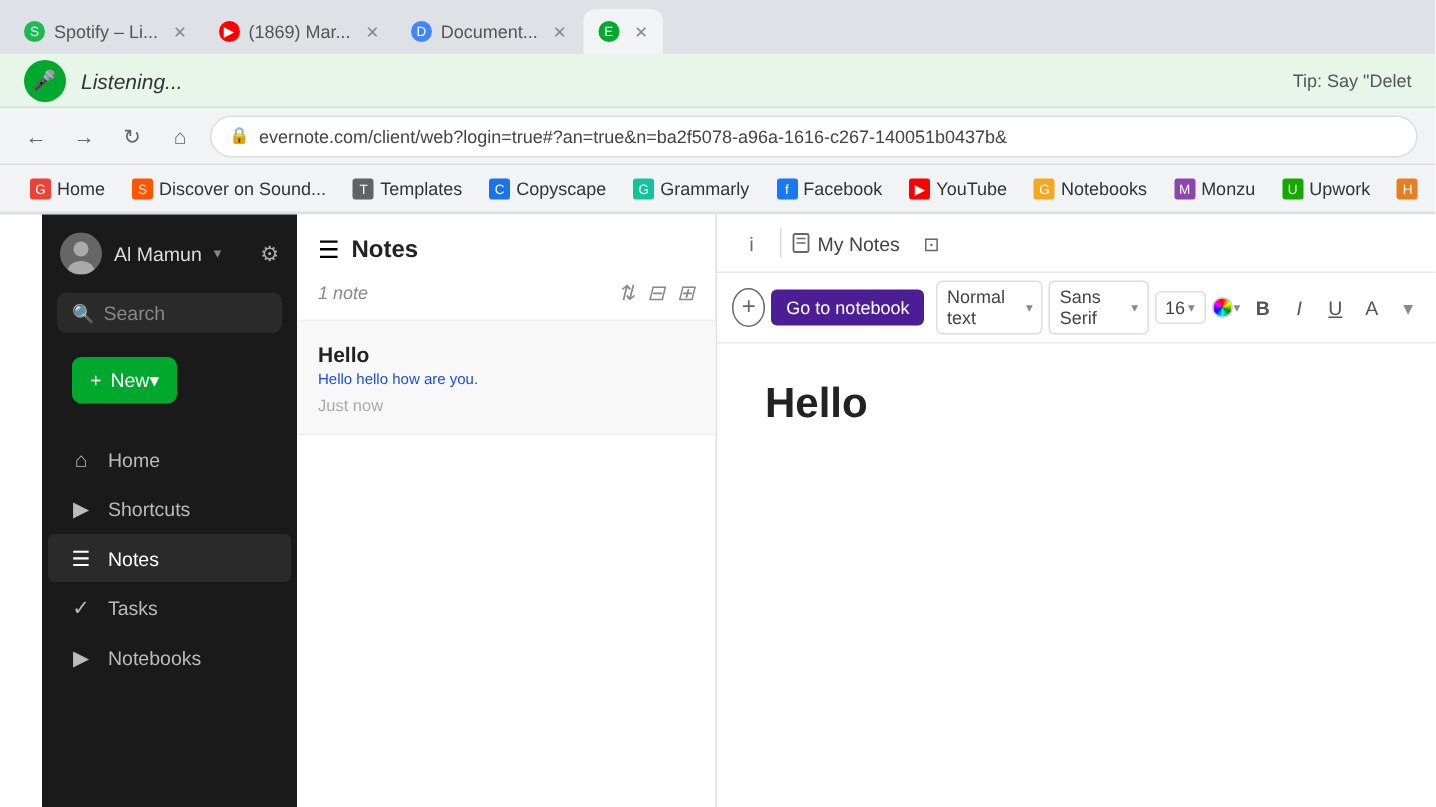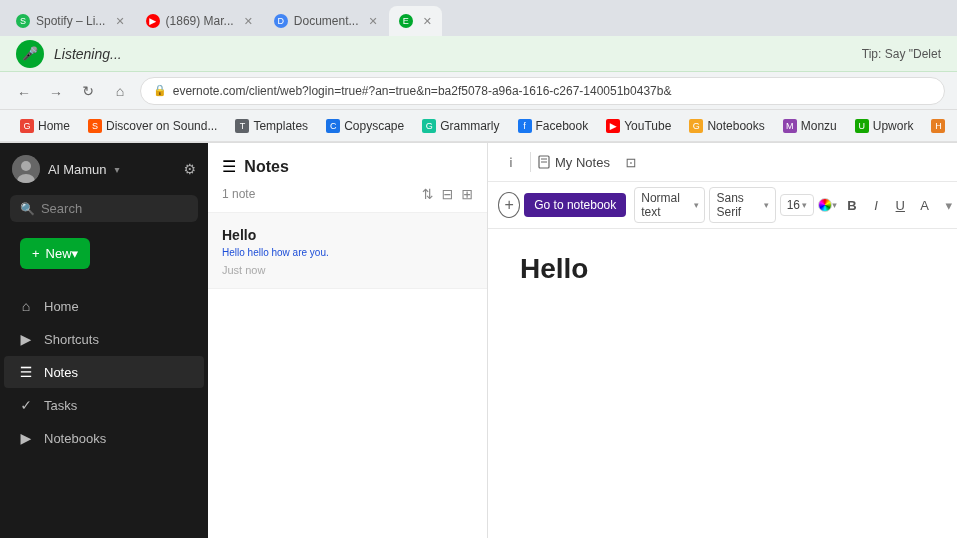--- a/index.html
+++ b/index.html
@@ -46,21 +46,21 @@
     .bm-icon.youtube-bm { background: #ff0000; color: white; }
     .bm-icon.gamesround { background: #f5a623; color: white; }
     .bm-icon.monzu { background: #8e44ad; color: white; }
     .bm-icon.upwork { background: #14a800; color: white; }
     .bm-icon.harun { background: #e67e22; color: white; }
 
     
     .app-area { display: flex; height: calc(538px - 36px - 36px - 38px - 32px); }
 
     
-    .sidebar { width: 208px; background: #1a1a1a; color: #ccc; display: flex; flex-direction: column; flex-shrink: 0; }
+    .sidebar { width: 170px; background: #1a1a1a; color: #ccc; display: flex; flex-direction: column; flex-shrink: 0; margin-left: 28px; }
     .sidebar-header { display: flex; align-items: center; justify-content: space-between; padding: 12px 12px 8px; }
     .user-info { display: flex; align-items: center; gap: 8px; cursor: pointer; }
     .avatar { width: 28px; height: 28px; border-radius: 50%; background: #555; display: flex; align-items: center; justify-content: center; font-size: 11px; color: white; overflow: hidden; }
     .username { font-size: 13px; color: #ddd; }
     .settings-icon { color: #aaa; font-size: 14px; cursor: pointer; }
 
     .sidebar-search { margin: 4px 10px 8px; }
     .search-bar { display: flex; align-items: center; gap: 6px; background: #2a2a2a; border-radius: 6px; padding: 6px 10px; cursor: pointer; }
     .search-icon { color: #888; font-size: 12px; }
     .search-text { font-size: 13px; color: #888; }
@@ -71,21 +71,21 @@
     .sidebar-nav { flex: 1; }
     .nav-item { display: flex; align-items: center; gap: 10px; padding: 8px 14px; color: #bbb; font-size: 13px; cursor: pointer; border-radius: 4px; margin: 1px 4px; }
     .nav-item.active { background: #2a2a2a; color: #fff; }
     .nav-item-icon { font-size: 14px; width: 16px; text-align: center; }
 
     
     .notes-panel { width: 280px; background: #fff; border-right: 1px solid #e0e0e0; display: flex; flex-direction: column; flex-shrink: 0; }
     .notes-header { padding: 14px 14px 10px; border-bottom: 1px solid #f0f0f0; }
     .notes-title-row { display: flex; align-items: center; gap: 8px; margin-bottom: 10px; }
     .notes-title { font-size: 16px; font-weight: 600; color: #222; }
-    .notes-meta { display: flex; align-items: center; justify-content: space-between; }
+    .notes-meta { display: flex; align-items: center; justify-content: space-between; font-style: italic; }
     .note-count { font-size: 12px; color: #888; }
     .notes-actions { display: flex; gap: 8px; color: #888; font-size: 14px; }
 
     .note-item { padding: 14px 14px 12px; border-bottom: 1px solid #f0f0f0; cursor: pointer; background: #f8f8f8; }
     .note-item-title { font-size: 14px; font-weight: 600; color: #222; margin-bottom: 4px; }
     .note-item-preview { font-size: 10px; color: #1d4ed8; margin-bottom: 6px; }
     .note-item-time { font-size: 11px; color: #aaa; }
 
     
     .editor-panel { flex: 1; display: flex; flex-direction: column; background: #fff; }

